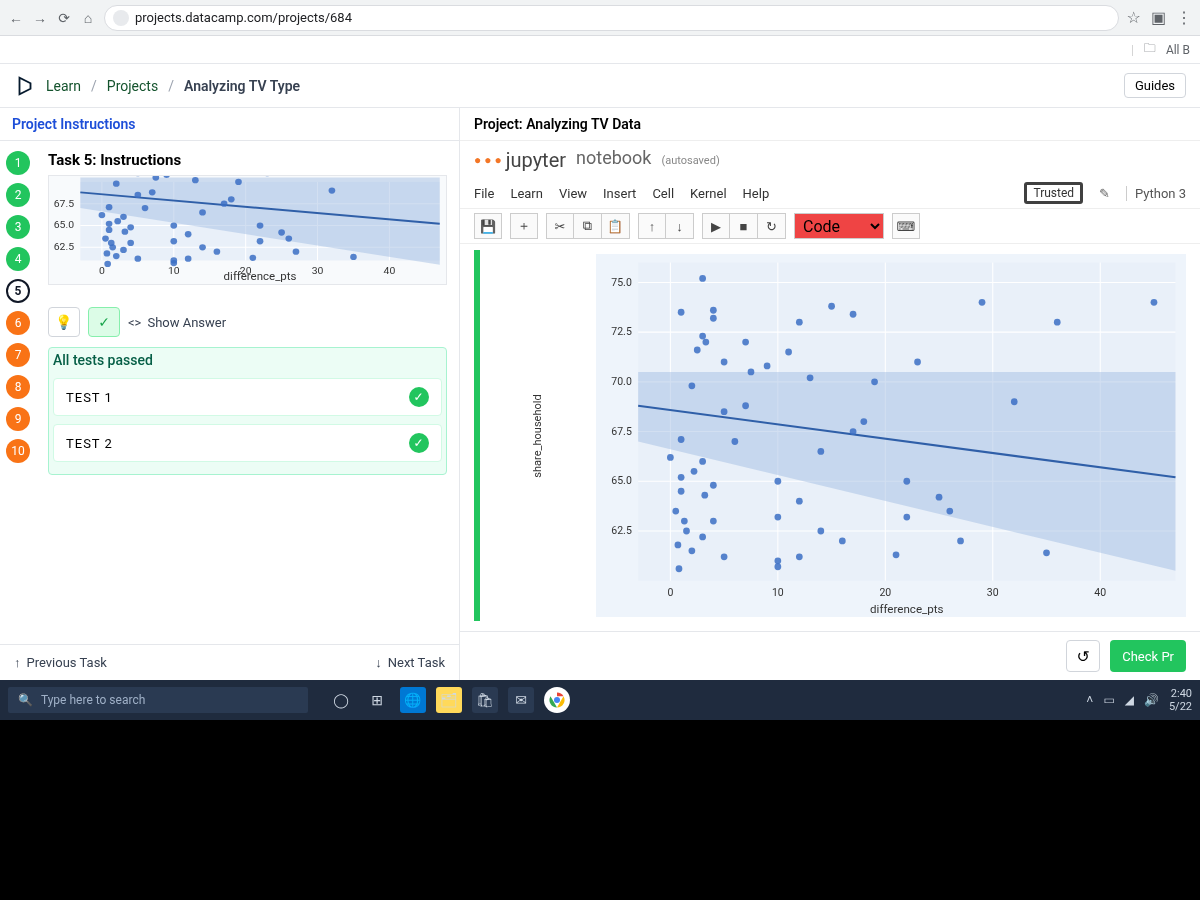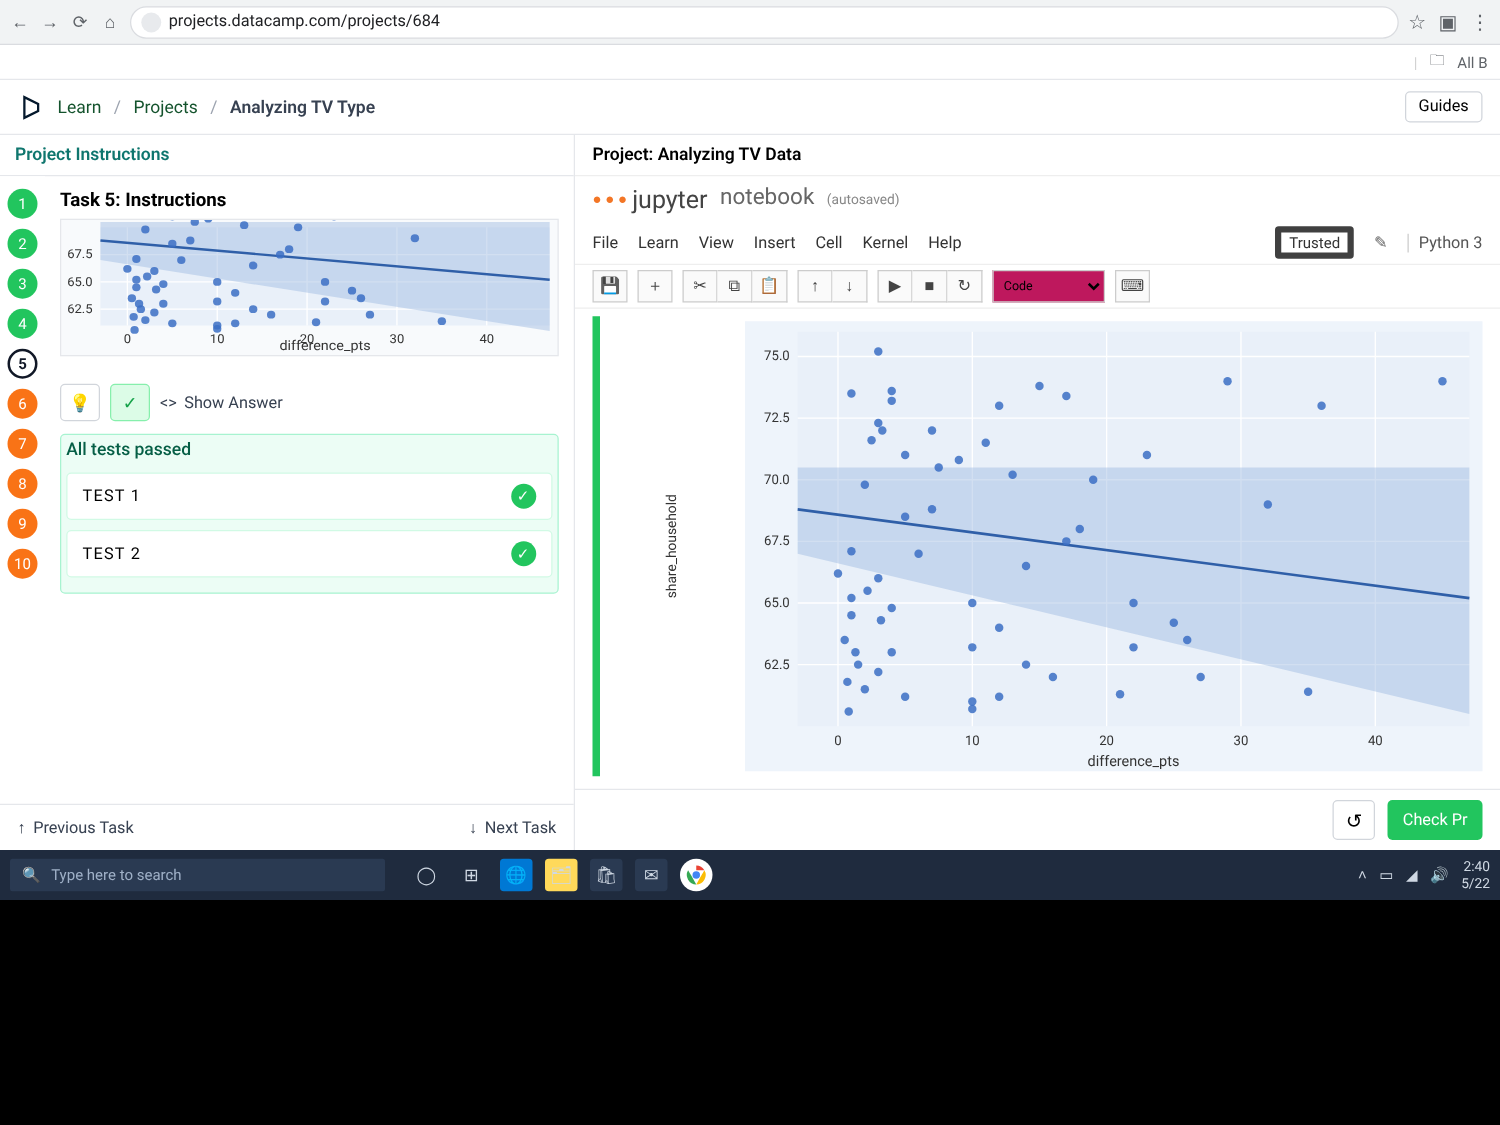--- a/index.html
+++ b/index.html
@@ -18,21 +18,21 @@
   .dc-header{height:44px;background:#fff;border-bottom:1px solid #e5e7eb;display:flex;align-items:center;padding:0 14px;gap:10px;color:#374151;font-size:14px;}
   .dc-logo{width:22px;height:22px;display:inline-flex;align-items:center;justify-content:center;}
   .dc-logo svg{width:22px;height:22px;}
   .dc-header a{color:#14532d;text-decoration:none;}
   .dc-header .sep{color:#9ca3af;}
   .dc-header .current{font-weight:600;}
   .guides-btn{margin-left:auto;border:1px solid #d1d5db;border-radius:4px;padding:4px 10px;font-size:13px;background:#fff;cursor:pointer;}
   
   .main{flex:1;display:flex;min-height:0;}
   .left{width:460px;background:#fff;border-right:1px solid #e5e7eb;display:flex;flex-direction:column;}
-  .left-head{padding:8px 12px;font-size:14px;font-weight:600;color:#0f766e;border-bottom:1px solid #e5e7eb;}
+  .left-head{padding:8px 12px;font-size:14px;font-weight:600;color:#1d4ed8;border-bottom:1px solid #e5e7eb;}
   .left-body{flex:1;display:flex;min-height:0;}
   .step-rail{width:36px;background:#fff;display:flex;flex-direction:column;align-items:center;padding-top:10px;gap:8px;}
   .step{width:24px;height:24px;border-radius:50%;display:flex;align-items:center;justify-content:center;font-size:12px;color:#fff;cursor:pointer;}
   .step.done{background:#22c55e;}
   .step.todo{background:#f97316;}
   .step.current{background:#fff;color:#111827;border:2px solid #111827;font-weight:700;}
   .task-panel{flex:1;padding:10px 12px;overflow:auto;}
   .task-title{font-size:15px;font-weight:700;margin-bottom:6px;}
   .mini-fig{width:100%;height:110px;border:1px solid #e5e7eb;background:#f8fafc;margin-bottom:10px;}
   .hint-row{display:flex;align-items:center;gap:8px;margin:8px 0 10px;}
@@ -49,28 +49,28 @@
   .right{flex:1;display:flex;flex-direction:column;background:#fff;}
   .proj-title{padding:8px 14px;font-size:14px;font-weight:600;border-bottom:1px solid #eee;}
   .jupy-head{display:flex;align-items:baseline;gap:10px;padding:6px 14px;}
   .jupy-logo{display:flex;align-items:center;gap:4px;font-family:Georgia,serif;font-size:20px;color:#444;}
   .jupy-logo .orb{font-size:12px;display:flex;flex-direction:column;line-height:6px;color:#f37626;}
   .jupy-head .nbk{font-size:18px;color:#666;}
   .jupy-head .autosave{font-size:11px;color:#888;}
   .jmenu{display:flex;align-items:center;gap:16px;padding:4px 14px;font-size:13px;color:#333;border-bottom:1px solid #eee;}
   .jmenu span{cursor:pointer;}
   .jmenu .spacer{flex:1;}
-  .trusted{border:5px solid #404040;border-radius:3px;padding:1px 6px;font-size:12px;}
+  .trusted{border:3px solid #404040;border-radius:3px;padding:1px 6px;font-size:12px;}
   .pen{color:#666;}
   .kernel{color:#555;font-size:13px;border-left:1px solid #ccc;padding-left:8px;}
   .jtoolbar{display:flex;align-items:center;gap:0;padding:4px 14px;border-bottom:1px solid #eee;}
   .tbtn{width:28px;height:26px;border:1px solid #ccc;background:#fafafa;display:flex;align-items:center;justify-content:center;font-size:13px;cursor:pointer;color:#444;}
   .tbtn+ .tbtn{border-left:none;}
   .tgap{width:8px;}
-  .tsel{height:26px;border:1px solid #ccc;background:#be185d;font-size:10px;padding:0 4px;min-width:90px;}
+  .tsel{height:26px;border:1px solid #ccc;background:#ef4444;font-size:16px;padding:0 4px;min-width:90px;}
   .nb-area{flex:1;padding:6px 14px 10px 14px;display:flex;min-height:0;}
   .cell-gutter{width:6px;background:#22c55e;margin-right:6px;}
   .fig{flex:1;background:#eef4fb;position:relative;margin:4px 0 4px 110px;}
   .fig svg{width:100%;height:100%;}
   .ylabel{position:absolute;left:-100px;top:50%;transform:translateY(-50%) rotate(-90deg);transform-origin:center;font-size:11px;color:#333;}
   .right-foot{border-top:1px solid #e5e7eb;padding:8px 14px;display:flex;justify-content:flex-end;gap:10px;}
   .undo-btn{width:34px;height:32px;border:1px solid #d1d5db;border-radius:4px;background:#fff;display:flex;align-items:center;justify-content:center;cursor:pointer;}
   .check-btn{height:32px;border-radius:4px;background:#22c55e;color:#fff;border:none;padding:0 12px;font-size:13px;cursor:pointer;}
   
   .taskbar{height:40px;background:#1f2b3e;display:flex;align-items:center;padding:0 8px;color:#cfd8e3;font-size:12px;}

